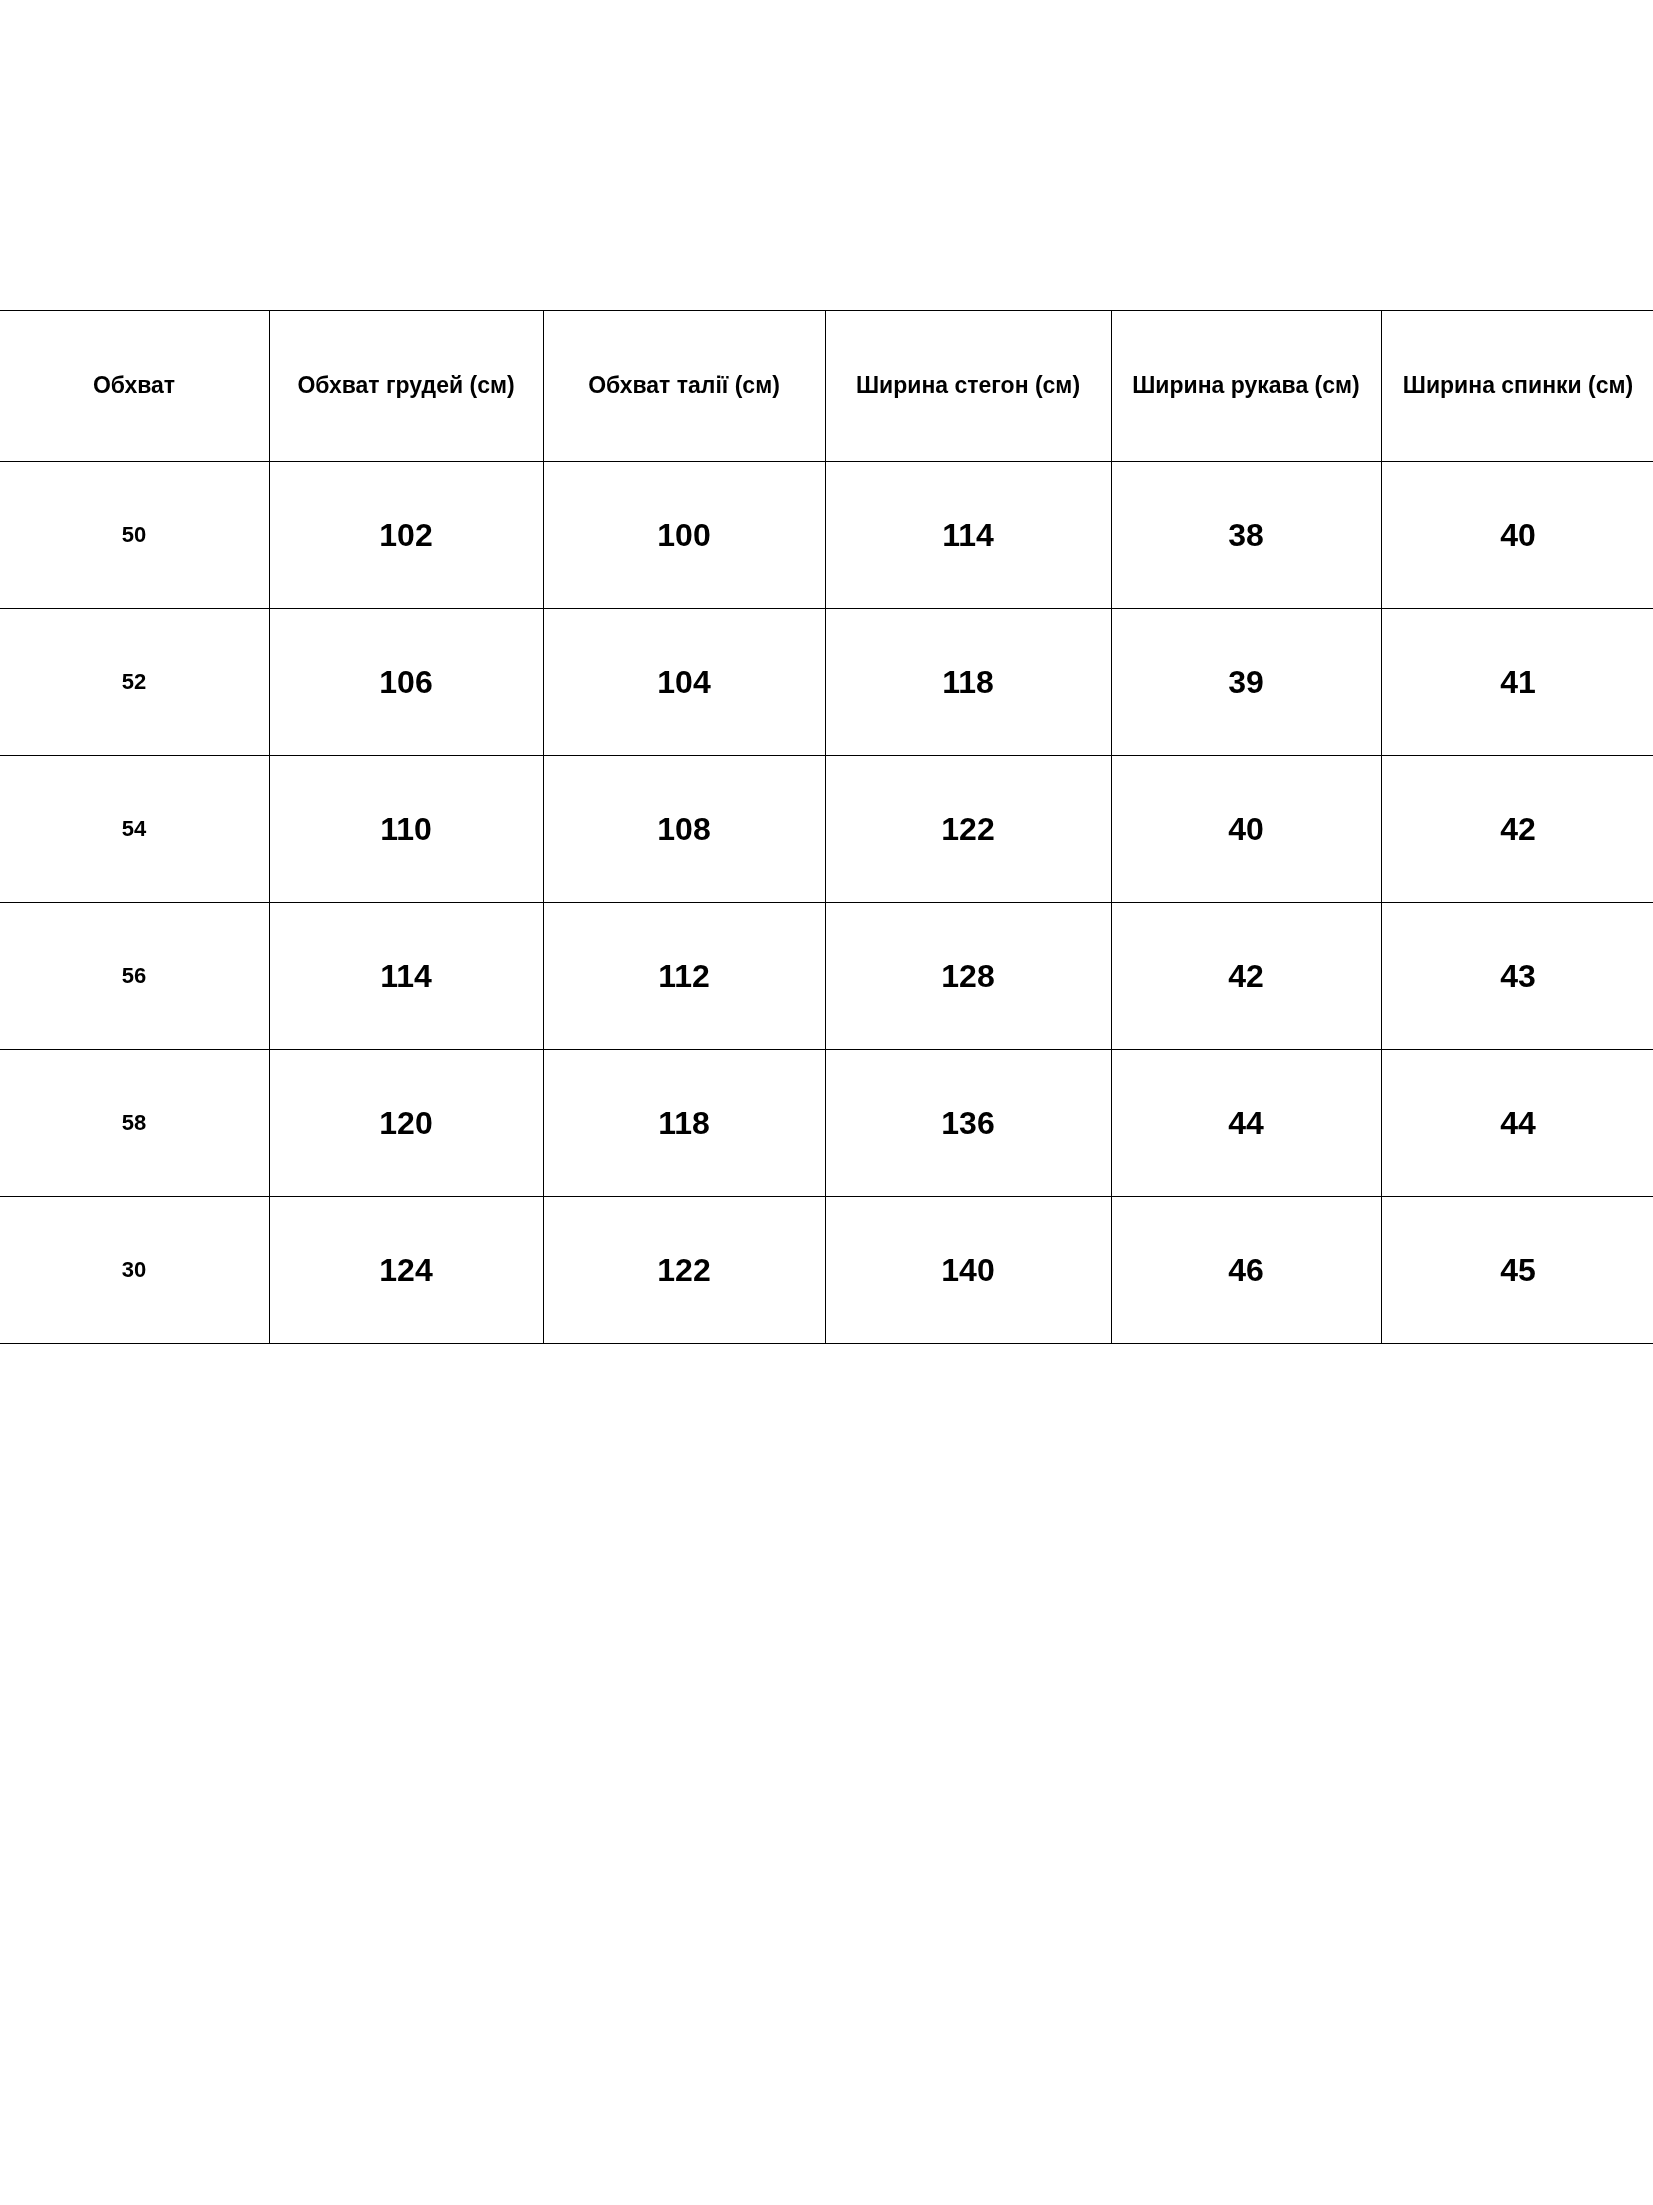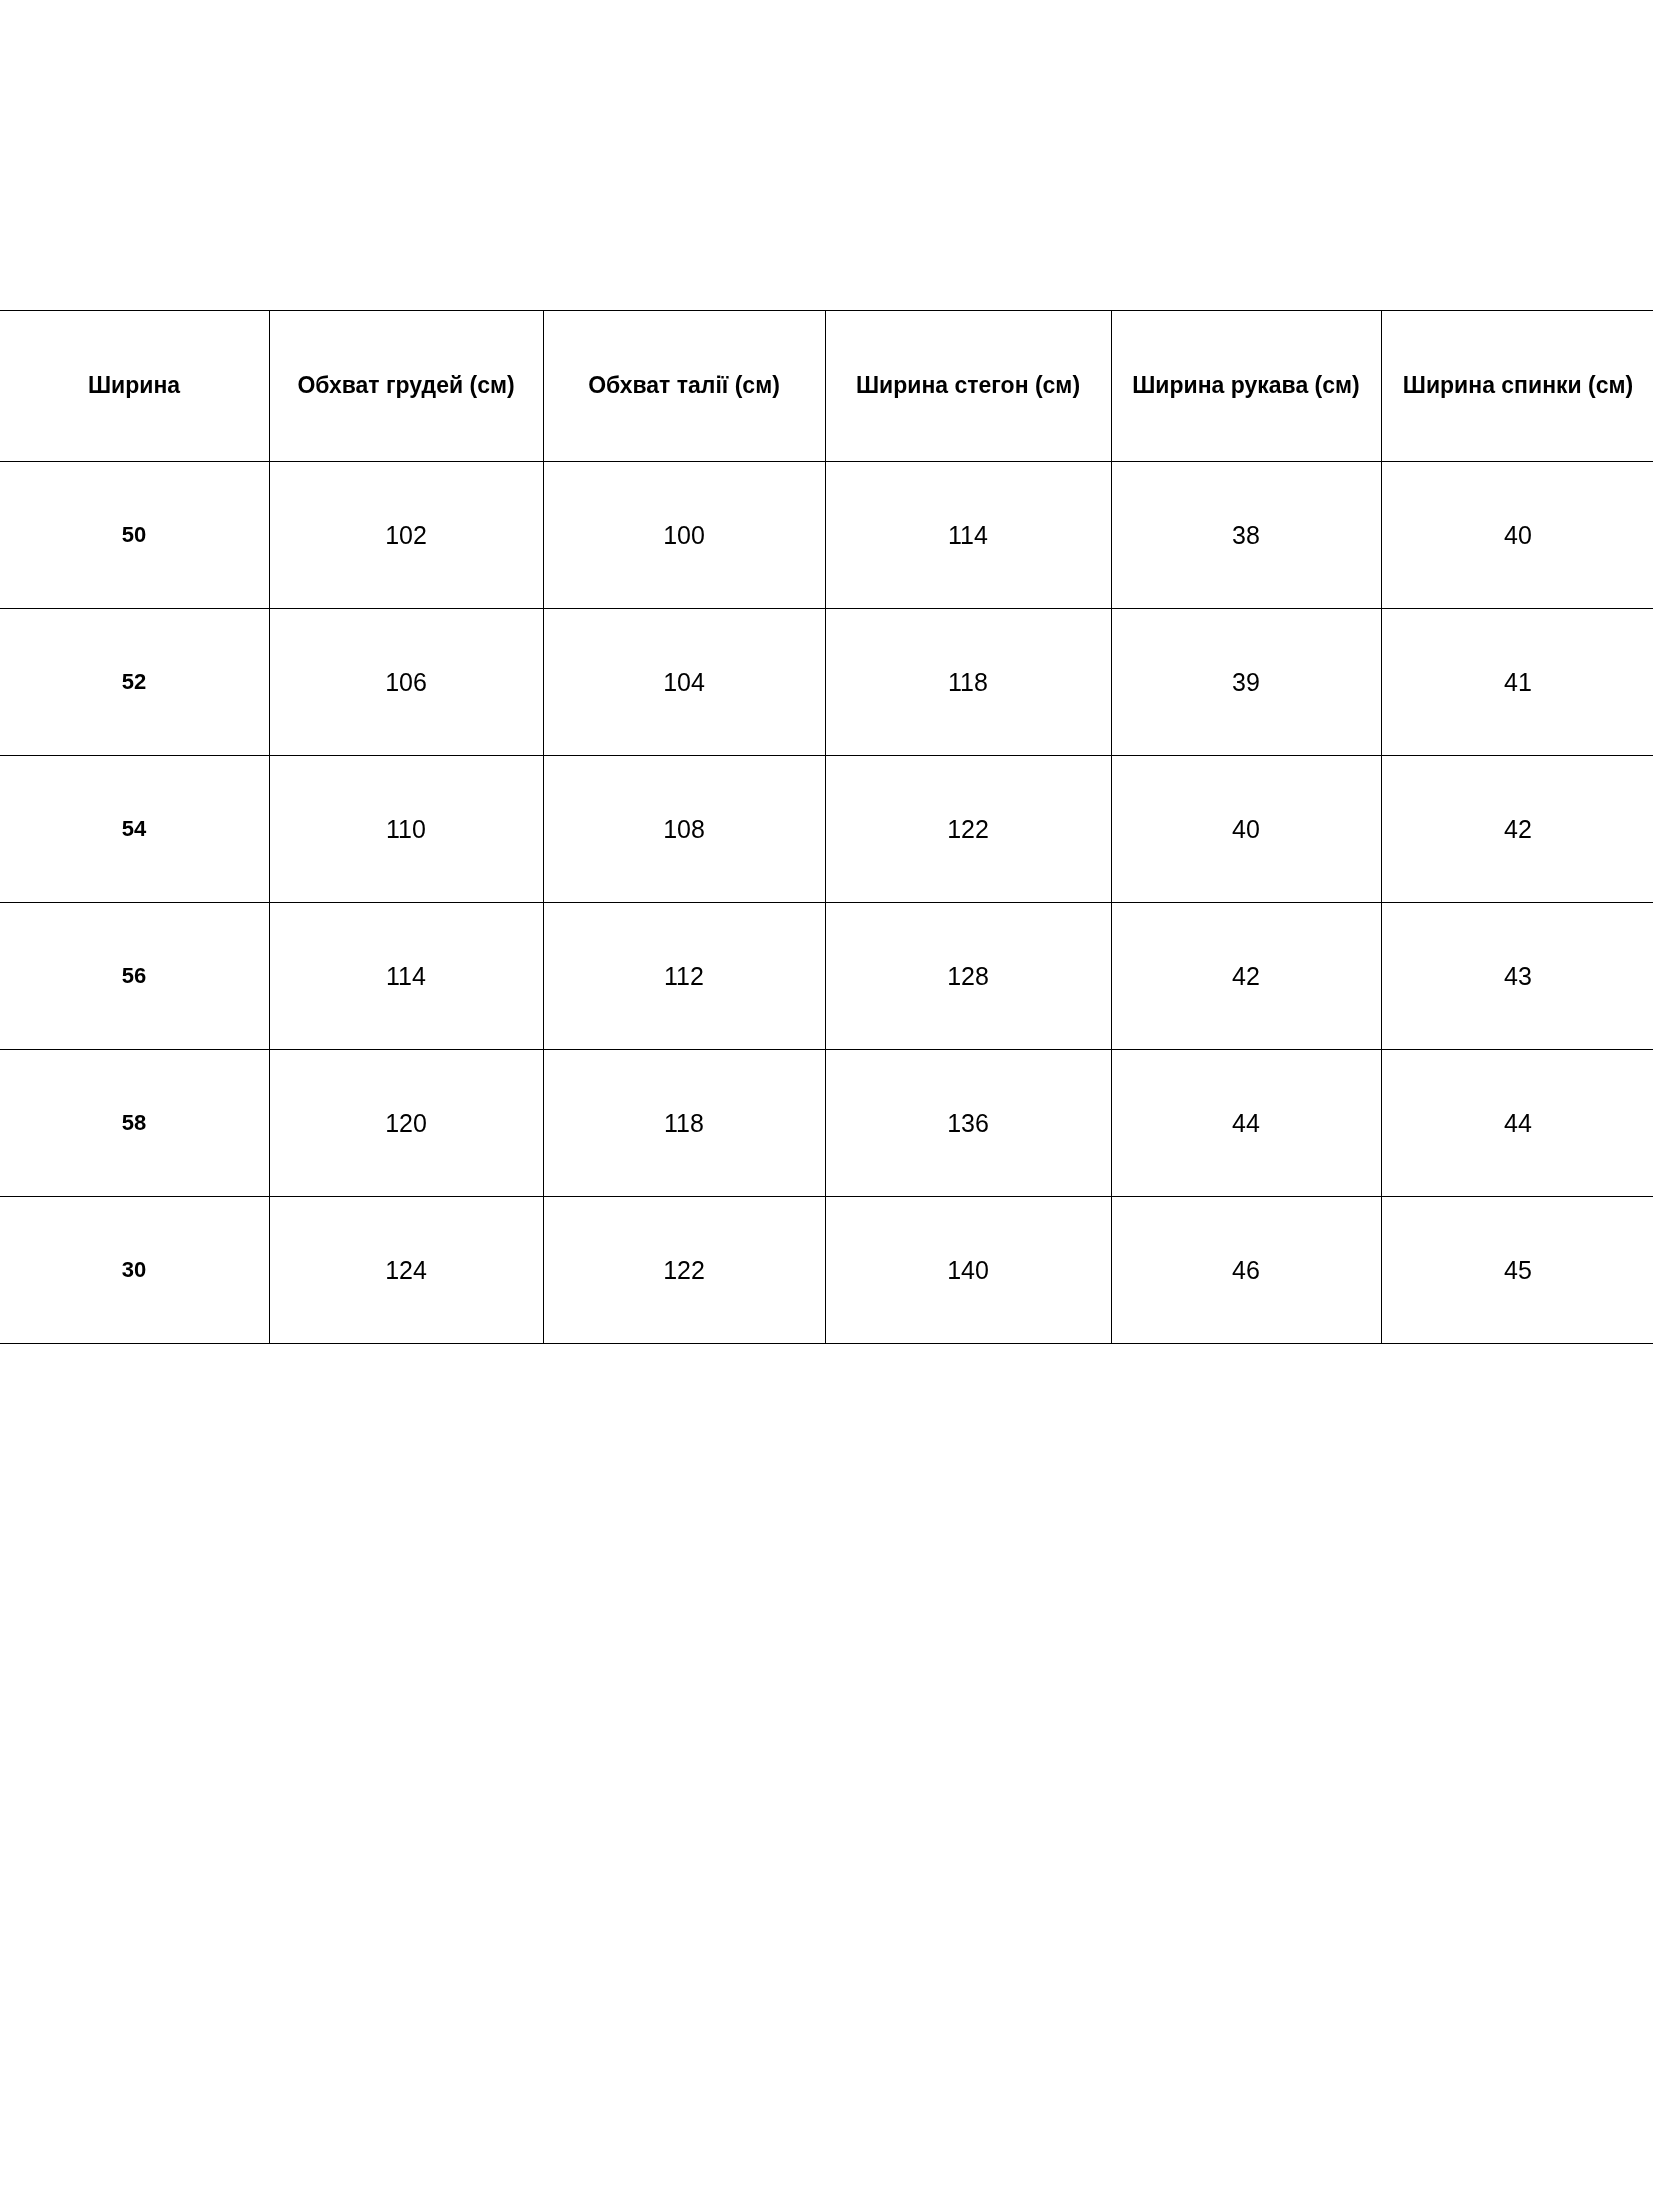--- a/index.html
+++ b/index.html
@@ -49,22 +49,22 @@
     padding: 8.2px 11.4px;
     box-sizing: border-box;
   }
   table.size-grid thead th {
     font-size: 23px;
     font-weight: bold;
     height: 151px;
     line-height: 1.35;
   }
   table.size-grid tbody td {
-    font-size: 25px;
-    font-weight: normal;
+    font-size: 32px;
+    font-weight: bold;
     height: 147px;
   }
   table.size-grid tbody td.size-cell {
     font-weight: bold;
     font-size: 22px;
   }
   
   col.c0 { width: 270px; }
   col.c1 { width: 274px; }
   col.c2 { width: 282px; }
@@ -85,21 +85,21 @@
       <colgroup>
         <col class="c0">
           <col class="c1">
           <col class="c2">
           <col class="c3">
           <col class="c4">
           <col class="c5">
       </colgroup>
       <thead>
         <tr>
-          <th>Ширина</th>
+          <th>Обхват</th>
           <th>Обхват грудей (см)</th>
           <th>Обхват талії (см)</th>
           <th>Ширина стегон (см)</th>
           <th>Ширина рукава (см)</th>
           <th>Ширина спинки (см)</th>
         </tr>
       </thead>
       <tbody>
         <tr>
           <td class="size-cell">50</td>

